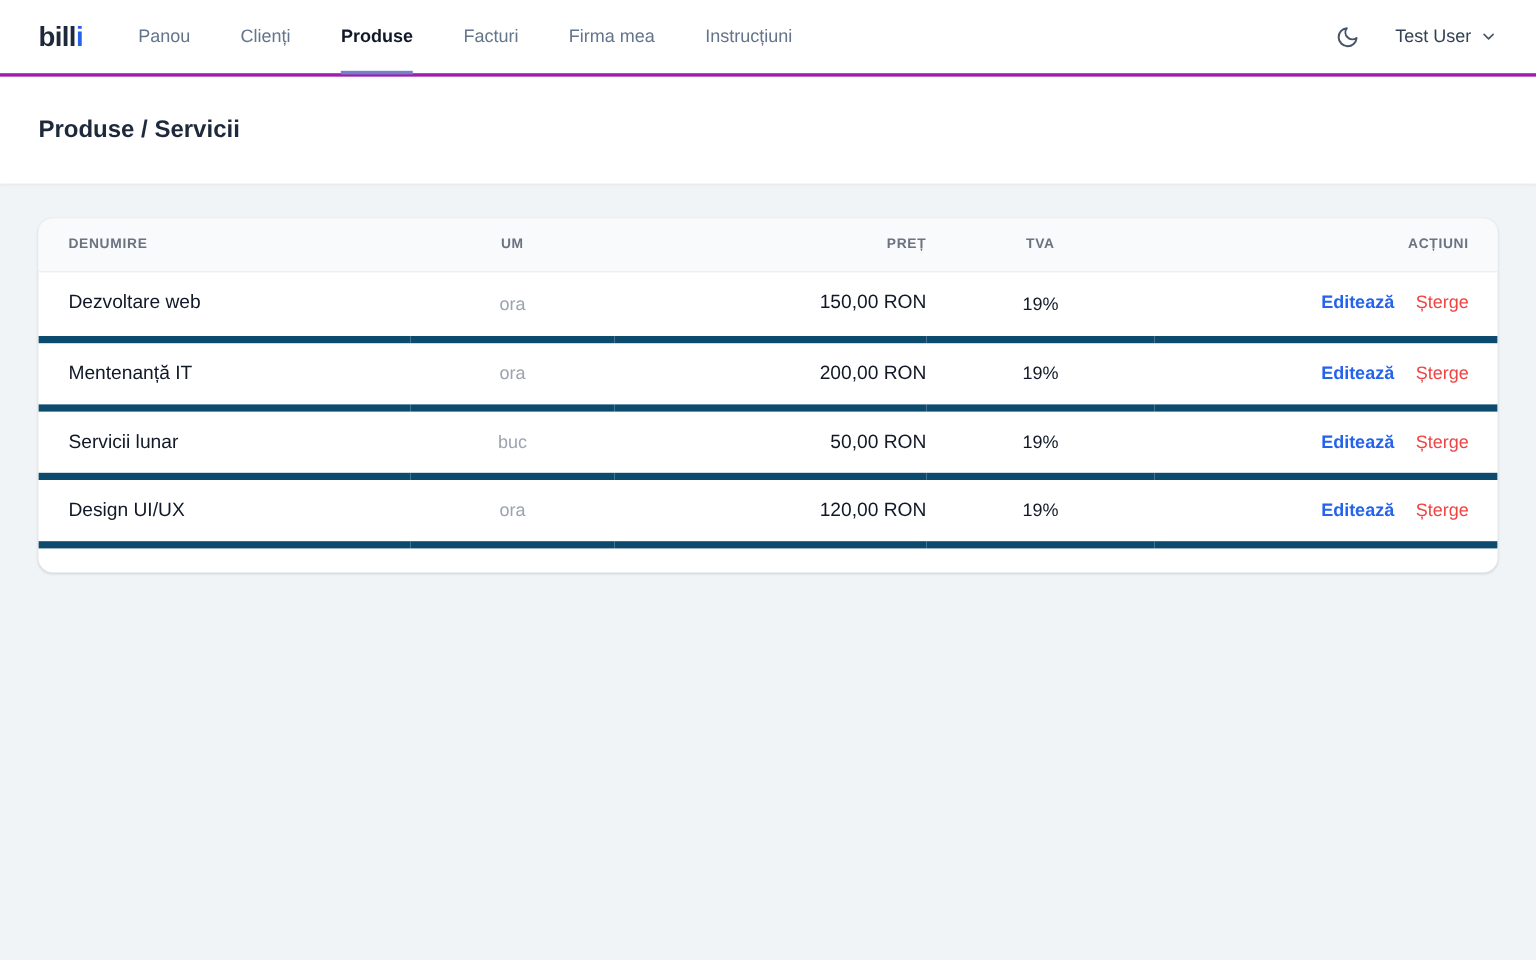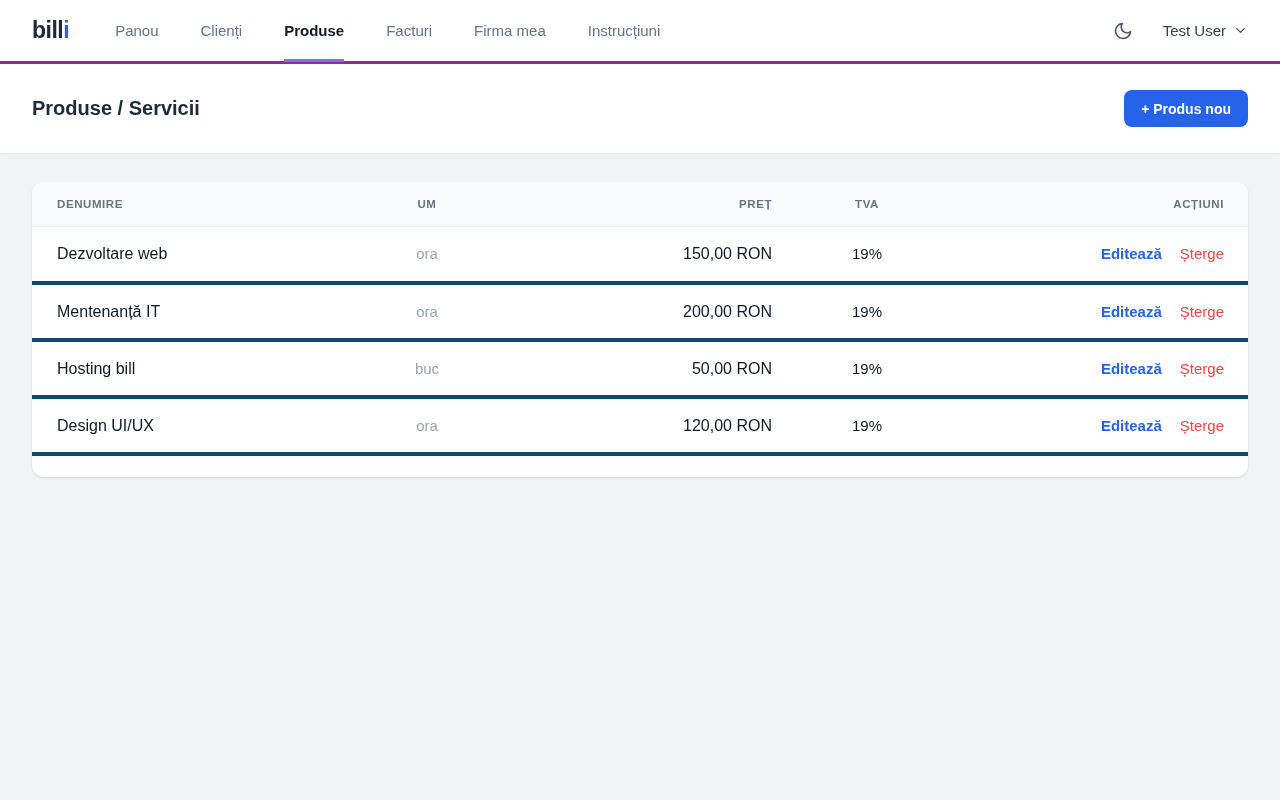--- a/index.html
+++ b/index.html
@@ -125,21 +125,21 @@
     background: #f8fafc;
     border-bottom: 1px solid #e9edf1;
     font-size: 11.5px;
     font-weight: 600;
     letter-spacing: 0.05em;
     color: #6b7280;
     text-transform: uppercase;
     white-space: nowrap;
   }
   tbody td { height: 57px; }
-  tbody tr { border-bottom: 4px solid #0c4a6e; }
+  tbody tr { border-bottom: 6px solid #0c4a6e; }
   .col-denumire { text-align: left; padding-left: 25px; }
   .col-um      { text-align: center; }
   .col-pret    { text-align: right; }
   .col-tva     { text-align: center; }
   .col-actiuni { text-align: right; padding-right: 24px; }
   td.col-denumire { font-size: 16px; font-weight: 500; color: #111827; }
   td.col-um      { font-size: 15px; color: #9ca3af; }
   td.col-pret    { font-size: 16px; color: #111827; }
   td.col-tva     { font-size: 15px; color: #111827; }
   .action-link {
@@ -191,21 +191,20 @@
       <span>Test User</span>
       <svg width="15" height="15" viewBox="0 0 24 24" fill="none" stroke="#475569" stroke-width="2.2" stroke-linecap="round" stroke-linejoin="round">
         <polyline points="6 9 12 15 18 9"></polyline>
       </svg>
     </div>
   </div>
 </header>
 
 <section class="page-header">
   <h1 class="page-title">Produse / Servicii</h1>
-  <button class="primary-button">+ Produs nou</button>
 </section>
 
 <main class="content">
   <div class="card">
     <table>
       <colgroup>
         <col style="width:310px">
           <col style="width:170px">
           <col style="width:260px">
         <col style="width:190px">
@@ -233,21 +232,21 @@
           <tr class="product-row">
     <td class="col-denumire">Mentenanță IT</td>
     <td class="col-um">ora</td>
     <td class="col-pret">200,00 RON</td>
     <td class="col-tva">19%</td>
     <td class="col-actiuni">
       <a class="action-link action-edit">Editează</a><a class="action-link action-delete">Șterge</a>
     </td>
   </tr>
           <tr class="product-row">
-    <td class="col-denumire">Hosting bill</td>
+    <td class="col-denumire">Servicii lunar</td>
     <td class="col-um">buc</td>
     <td class="col-pret">50,00 RON</td>
     <td class="col-tva">19%</td>
     <td class="col-actiuni">
       <a class="action-link action-edit">Editează</a><a class="action-link action-delete">Șterge</a>
     </td>
   </tr>
           <tr class="product-row">
     <td class="col-denumire">Design UI/UX</td>
     <td class="col-um">ora</td>

